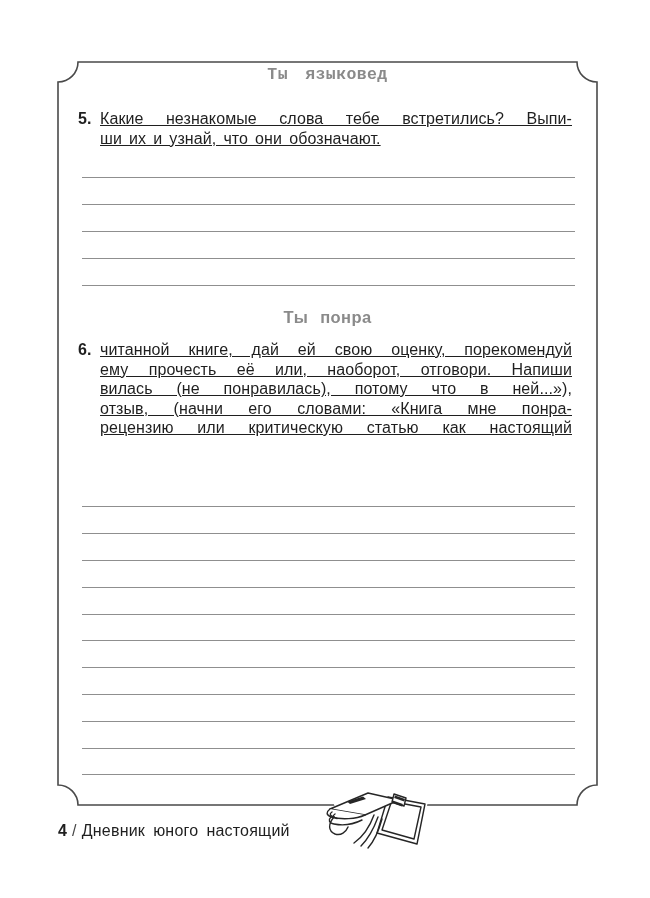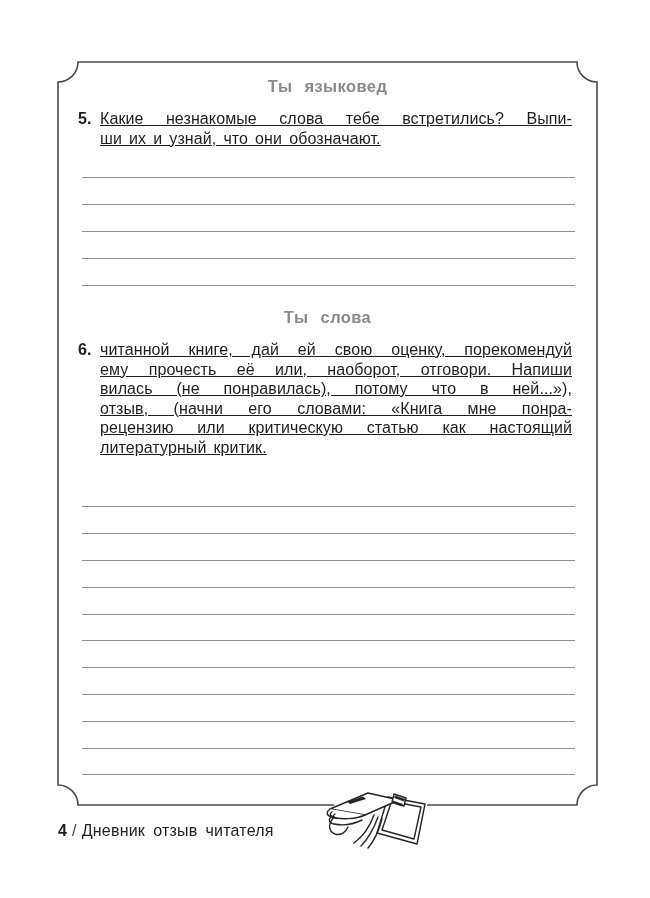--- a/index.html
+++ b/index.html
@@ -12,21 +12,21 @@
   }
   .frame { position:absolute; left:57px; top:61px; width:541px; height:745px; }
   .frame path { stroke:var(--frame,#4a4a4a); stroke-width:1.6; fill:none; }
 
   .heading {
     position:absolute; left:58px; width:539px; text-align:center;
     font-weight:bold; font-size:16.5px; line-height:19px;
     color:var(--heading-gray,#8a8a8a);
     word-spacing:7px; letter-spacing:0.4px;
   }
-  .h1 { top:77px; }
+  .h1 { top:65px;font-family:Liberation Mono, monospace; }
   .h2 { top:308px; }
 
   .question {
     position:absolute; left:78px; width:494px;
     font-size:16px; line-height:19.5px; letter-spacing:0.1px;
   }
   .q5 { top:109px; }
   .q6 { top:340px; }
   .qnum { position:absolute; left:0; top:0; font-weight:bold; }
   .qline {
@@ -69,30 +69,29 @@
   </div>
 
   <div class="rules rules-a">
     <div class="rule"></div>
   <div class="rule"></div>
       <div class="rule"></div>
       <div class="rule"></div>
       <div class="rule"></div>
     </div>
 
-  <div class="heading h2">Ты слова</div>
+  <div class="heading h2">Ты понра</div>
 
   <div class="question q6">
     <span class="qnum">6.</span>
     <div class="qline">читанной книге, дай ей свою оценку, порекомендуй</div>
     <div class="qline">ему прочесть её или, наоборот, отговори. Напиши</div>
     <div class="qline">вилась (не понравилась), потому что в ней...»),</div>
     <div class="qline">отзыв, (начни его словами: «Книга мне понра-</div>
     <div class="qline">рецензию или критическую статью как настоящий</div>
-    <div class="qline last">литературный критик.</div>
   </div>
 
   <div class="rules rules-b">
     <div class="rule"></div>
   <div class="rule"></div>
       <div class="rule"></div>
       <div class="rule"></div>
       <div class="rule"></div>
       <div class="rule"></div>
       <div class="rule"></div>
@@ -123,16 +122,16 @@
     <path class="dark" d="M 74.8 16.5 L 84.8 20 L 84 22.5 L 74 19 Z"></path>
 
     <path class="ink" d="M 56 31 C 52 42 46 52 36 59"></path>
     <path class="ink" d="M 60 33 C 56 44 51 54 43 62"></path>
     <path class="ink" d="M 64 35 C 61 46 57 56 50 64"></path>
 
     <path class="ink" d="M 16 33 C 10 40 10 47 17 50 C 23 52 28 48 30 43"></path>
   </svg>
 
   <div class="footer">
-    <span class="pnum">4</span><span class="psep">/</span><span class="ptitle">Дневник отзыв читателя</span>
+    <span class="pnum">4</span><span class="psep">/</span><span class="ptitle">Дневник юного настоящий</span>
   </div>
 
 </div>
 
 </body></html>

